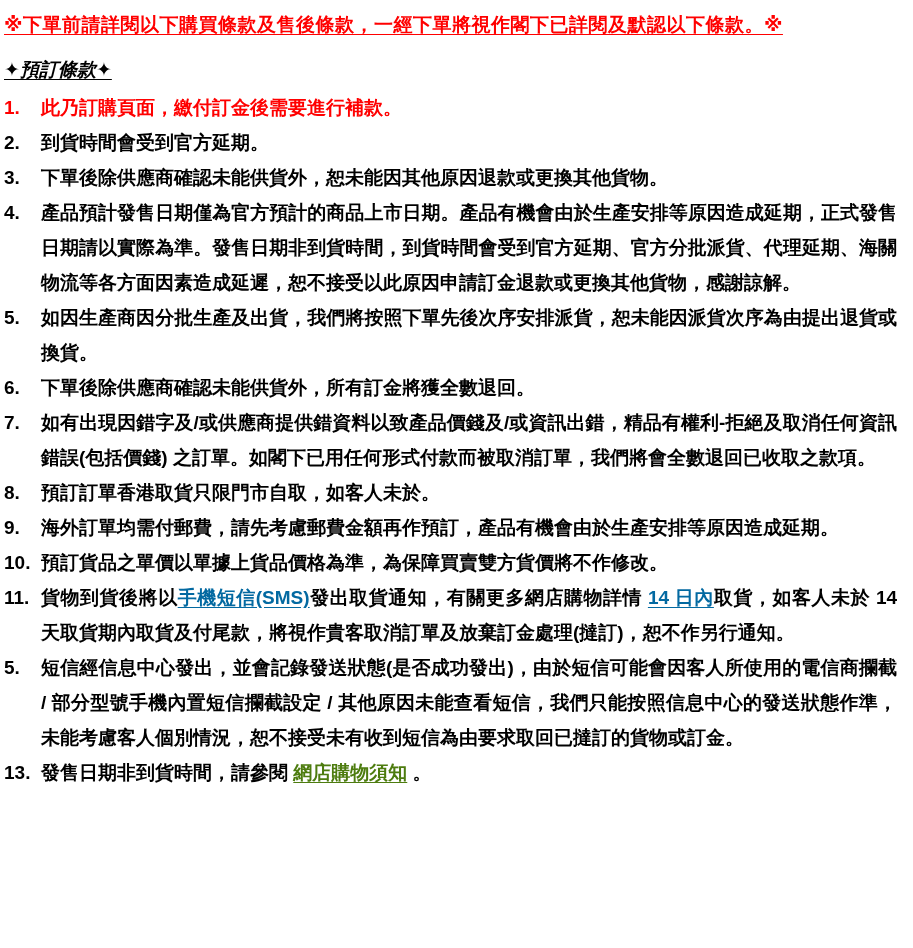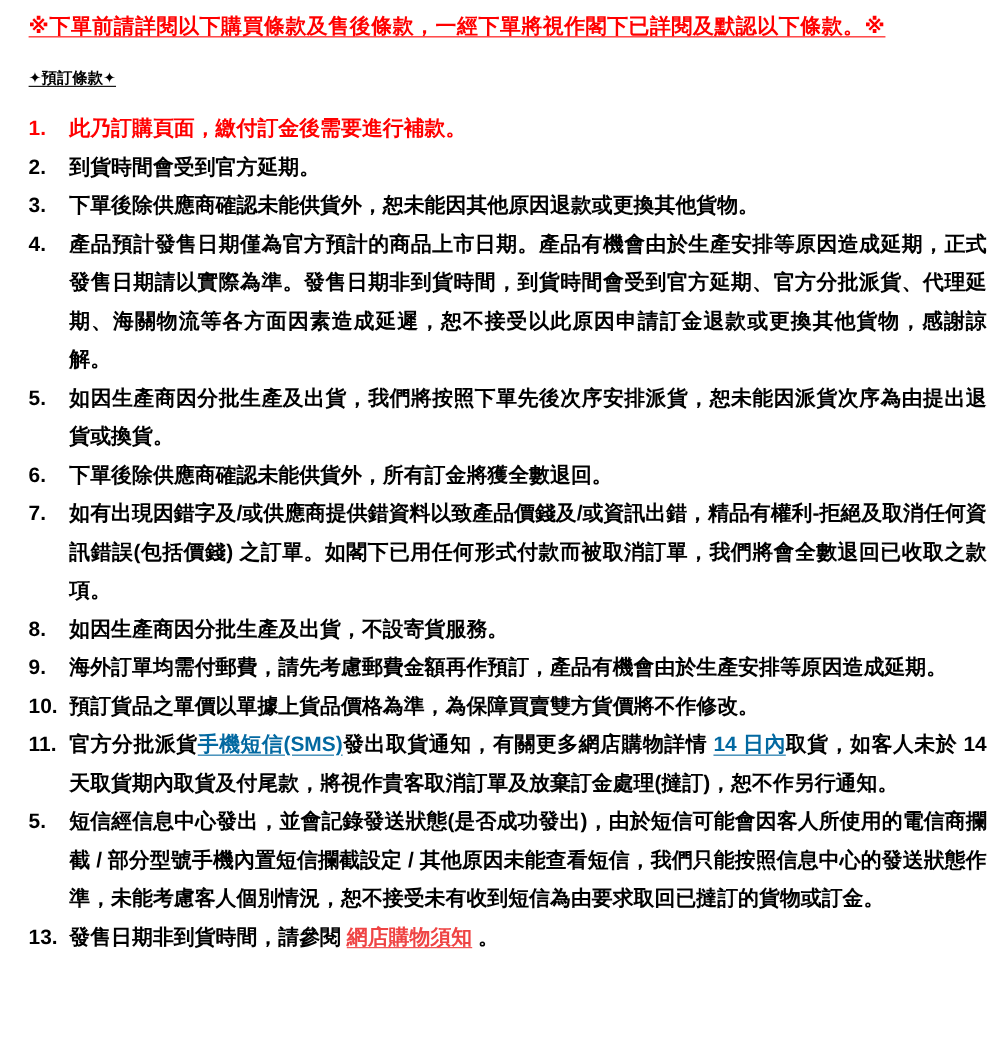--- a/index.html
+++ b/index.html
@@ -6,38 +6,39 @@
   html, body { background: #ffffff; }
   body {
     width: 913px;
     min-height: 948px;
     font-family: "Liberation Sans", "DejaVu Sans", sans-serif;
     font-weight: bold;
     color: #000000;
     -webkit-font-smoothing: antialiased;
   }
   .page {
-    padding: 12px 16px 18px 26px;
+    padding: 12px 16px 18px 4px;
   }
   .title {
     color: #ff0000;
     font-size: 19px;
     line-height: 26px;
     text-decoration: underline;
     text-underline-offset: 3px;
     margin-bottom: 20px;
     letter-spacing: 0.5px;
   }
   .section-header {
     display: inline-block;
-    font-size: 14px;
+    font-size: 19px;
     line-height: 24px;
     text-decoration: underline;
     text-underline-offset: 3px;
-    margin-bottom: 18px;
+    margin-bottom: 8px;
+    font-style: italic;
   }
   .terms-list {
     list-style: none;
   }
   .term-item {
     display: flex;
     font-size: 19px;
     line-height: 35px;
   }
   .term-item .num {
@@ -48,21 +49,21 @@
     flex: 1;
     text-align: justify;
   }
   .term-item.red { color: #ff0000; }
   .red-underline {
     color: #0369a1;
     text-decoration: underline;
     text-underline-offset: 3px;
   }
   .link {
-    color: #ef4444;
+    color: #4d7c0f;
     text-decoration: underline;
     text-underline-offset: 3px;
     cursor: pointer;
   }
 </style>
 </head>
 <body>
 
 <div class="page">
   <div class="title">※下單前請詳閱以下購買條款及售後條款，一經下單將視作閣下已詳閱及默認以下條款。※</div>
@@ -95,33 +96,33 @@
       <li class="term-item">
         <span class="num">6.</span>
         <span class="body"><span>下單後除供應商確認未能供貨外，所有訂金將獲全數退回。</span></span>
       </li>
       <li class="term-item">
         <span class="num">7.</span>
         <span class="body"><span>如有出現因錯字及/或供應商提供錯資料以致產品價錢及/或資訊出錯，精品有權利-拒絕及取消任何資訊錯誤(包括價錢) 之訂單。如閣下已用任何形式付款而被取消訂單，我們將會全數退回已收取之款項。</span></span>
       </li>
       <li class="term-item">
         <span class="num">8.</span>
-        <span class="body"><span>如因生產商因分批生產及出貨，不設寄貨服務。</span></span>
+        <span class="body"><span>預訂訂單香港取貨只限門市自取，如客人未於。</span></span>
       </li>
       <li class="term-item">
         <span class="num">9.</span>
         <span class="body"><span>海外訂單均需付郵費，請先考慮郵費金額再作預訂，產品有機會由於生產安排等原因造成延期。</span></span>
       </li>
       <li class="term-item">
         <span class="num">10.</span>
         <span class="body"><span>預訂貨品之單價以單據上貨品價格為準，為保障買賣雙方貨價將不作修改。</span></span>
       </li>
       <li class="term-item">
         <span class="num">11.</span>
-        <span class="body"><span>官方分批派貨</span><span class="red-underline">手機短信(SMS)</span><span>發出取貨通知，有關更多網店購物詳情 </span><span class="red-underline">14 日內</span><span>取貨，如客人未於 14 天取貨期內取貨及付尾款，將視作貴客取消訂單及放棄訂金處理(撻訂)，恕不作另行通知。</span></span>
+        <span class="body"><span>貨物到貨後將以</span><span class="red-underline">手機短信(SMS)</span><span>發出取貨通知，有關更多網店購物詳情 </span><span class="red-underline">14 日內</span><span>取貨，如客人未於 14 天取貨期內取貨及付尾款，將視作貴客取消訂單及放棄訂金處理(撻訂)，恕不作另行通知。</span></span>
       </li>
       <li class="term-item">
         <span class="num">5.</span>
         <span class="body"><span>短信經信息中心發出，並會記錄發送狀態(是否成功發出)，由於短信可能會因客人所使用的電信商攔截 / 部分型號手機內置短信攔截設定 / 其他原因未能查看短信，我們只能按照信息中心的發送狀態作準，未能考慮客人個別情況，恕不接受未有收到短信為由要求取回已撻訂的貨物或訂金。</span></span>
       </li>
       <li class="term-item">
         <span class="num">13.</span>
         <span class="body"><span>發售日期非到貨時間，請參閱 </span><a href="#" class="link">網店購物須知</a><span> 。</span></span>
       </li>
     </ol>

